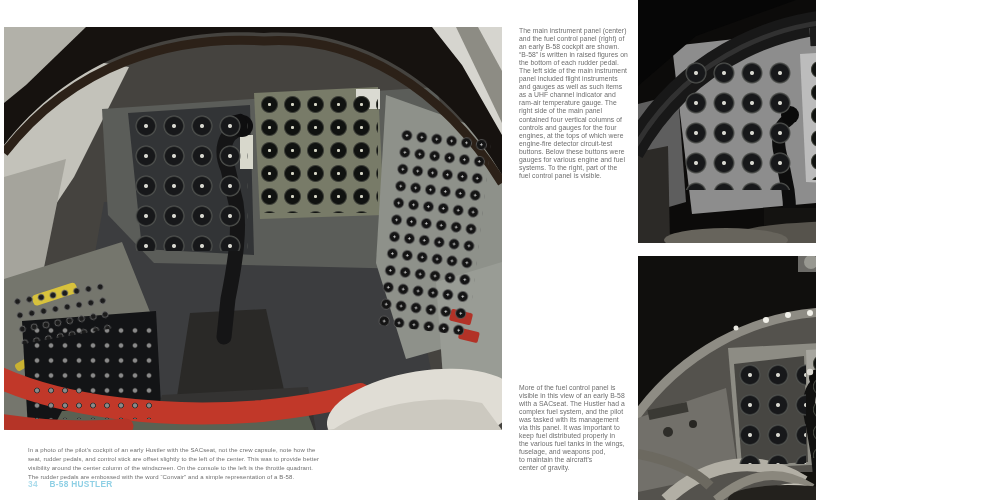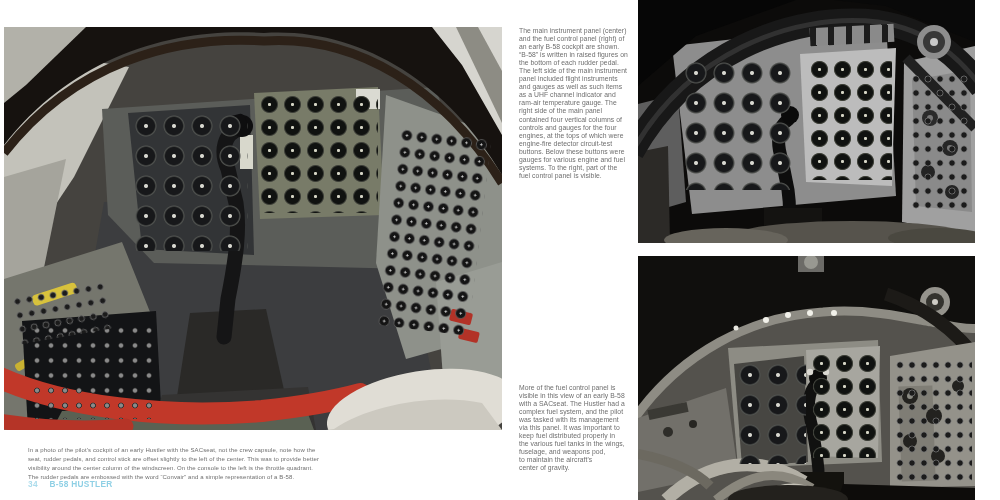--- a/index.html
+++ b/index.html
@@ -1,17 +1,17 @@
 <!DOCTYPE html>
 <html style="--footer-blue: #8fd0e5; --body-text: #6e6e6e; --red-frame: #c13829; --yellow-handle: #d8c23c;"><head>
 <meta charset="utf-8">
 <style>
   html,body { margin:0; padding:0; background:#ffffff; }
   #page {
-    position:relative; width:1000px; height:500px; background:#ffffff;
+    position:relative; width:816px; height:500px; background:#ffffff;
     font-family:"Liberation Sans", sans-serif; overflow:hidden;
   }
   .para {
     position:absolute; color:var(--body-text,#6e6e6e);
     font-size:6.8px; line-height:8.05px; letter-spacing:0.05px;
     white-space:pre;
   }
   .caption {
     position:absolute; left:28px; top:428px; color:var(--body-text,#6e6e6e);
     font-size:6px; line-height:9px; letter-spacing:0.12px; white-space:pre;

